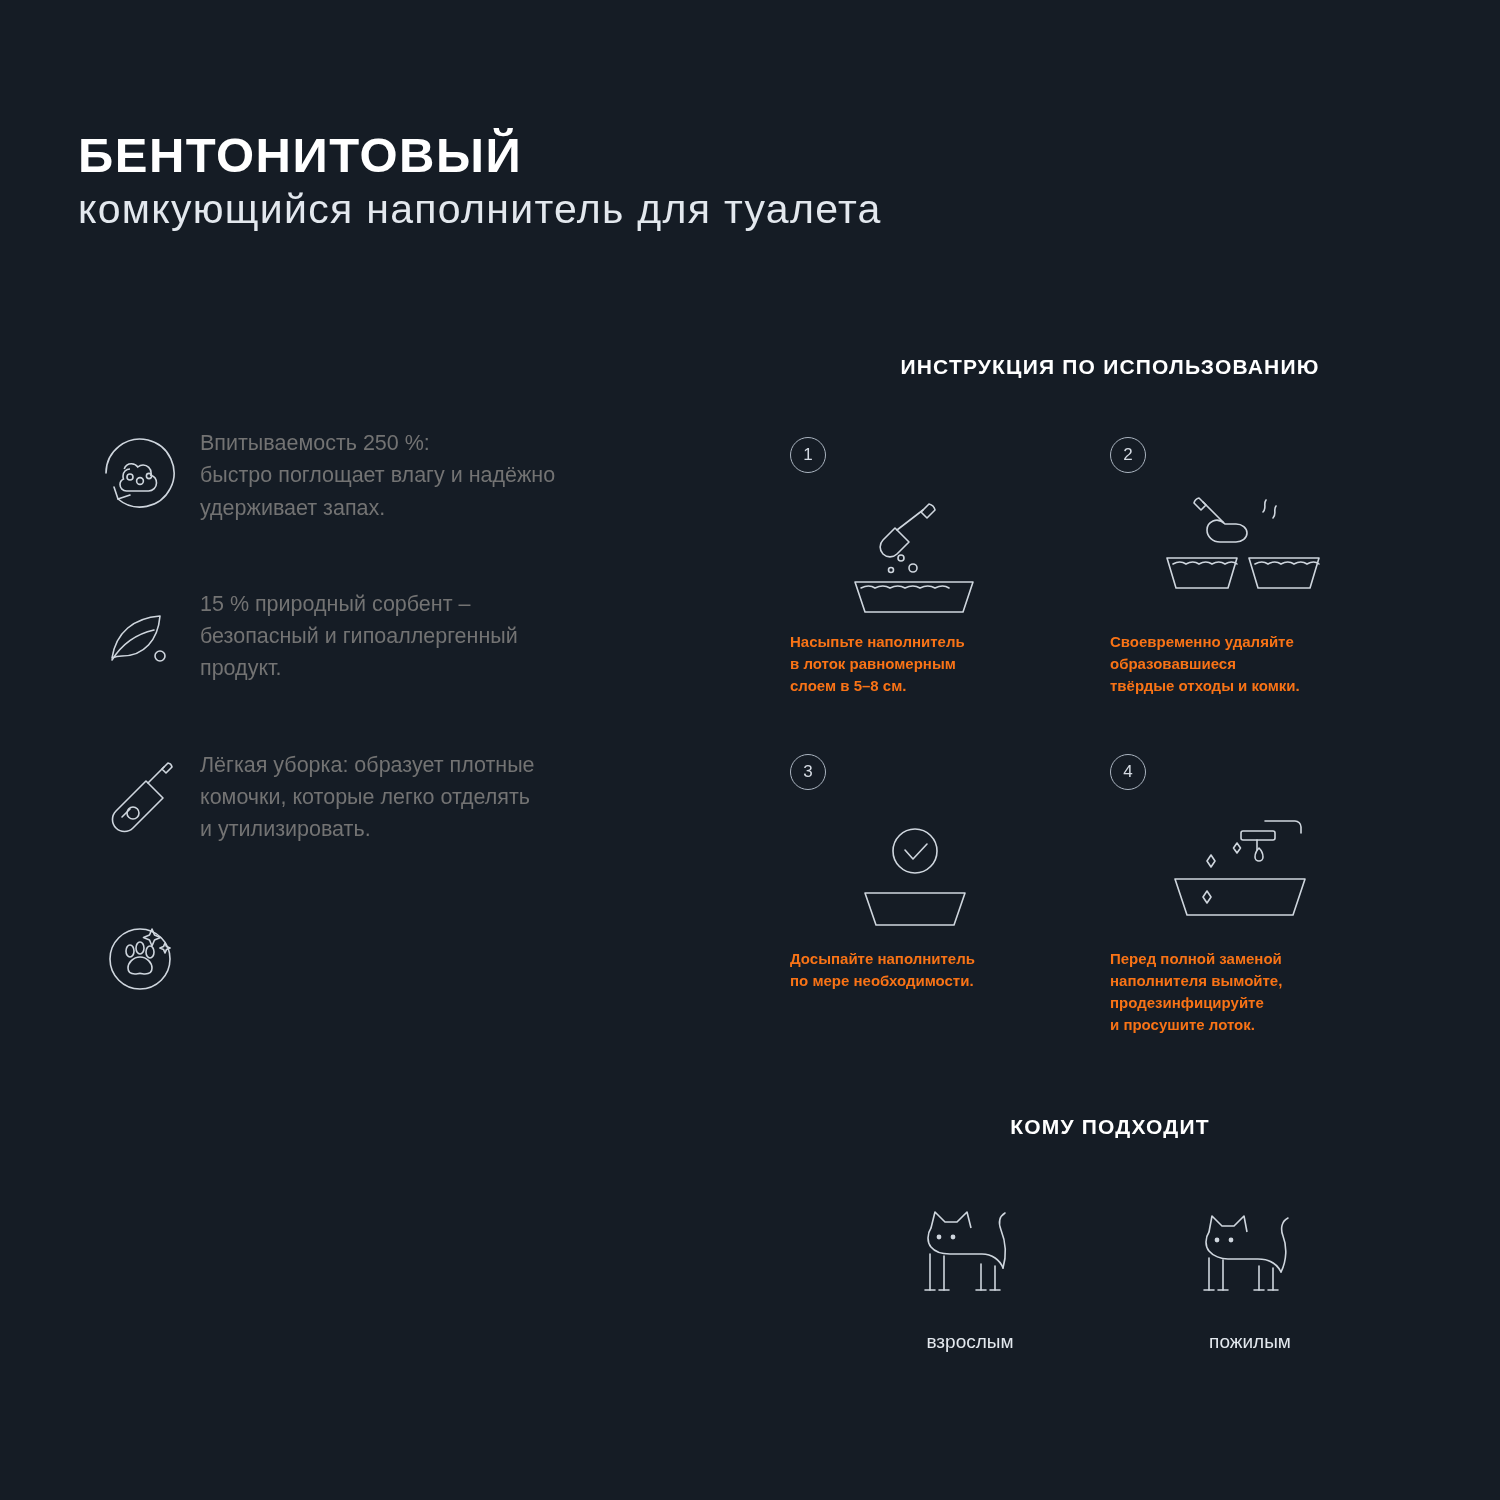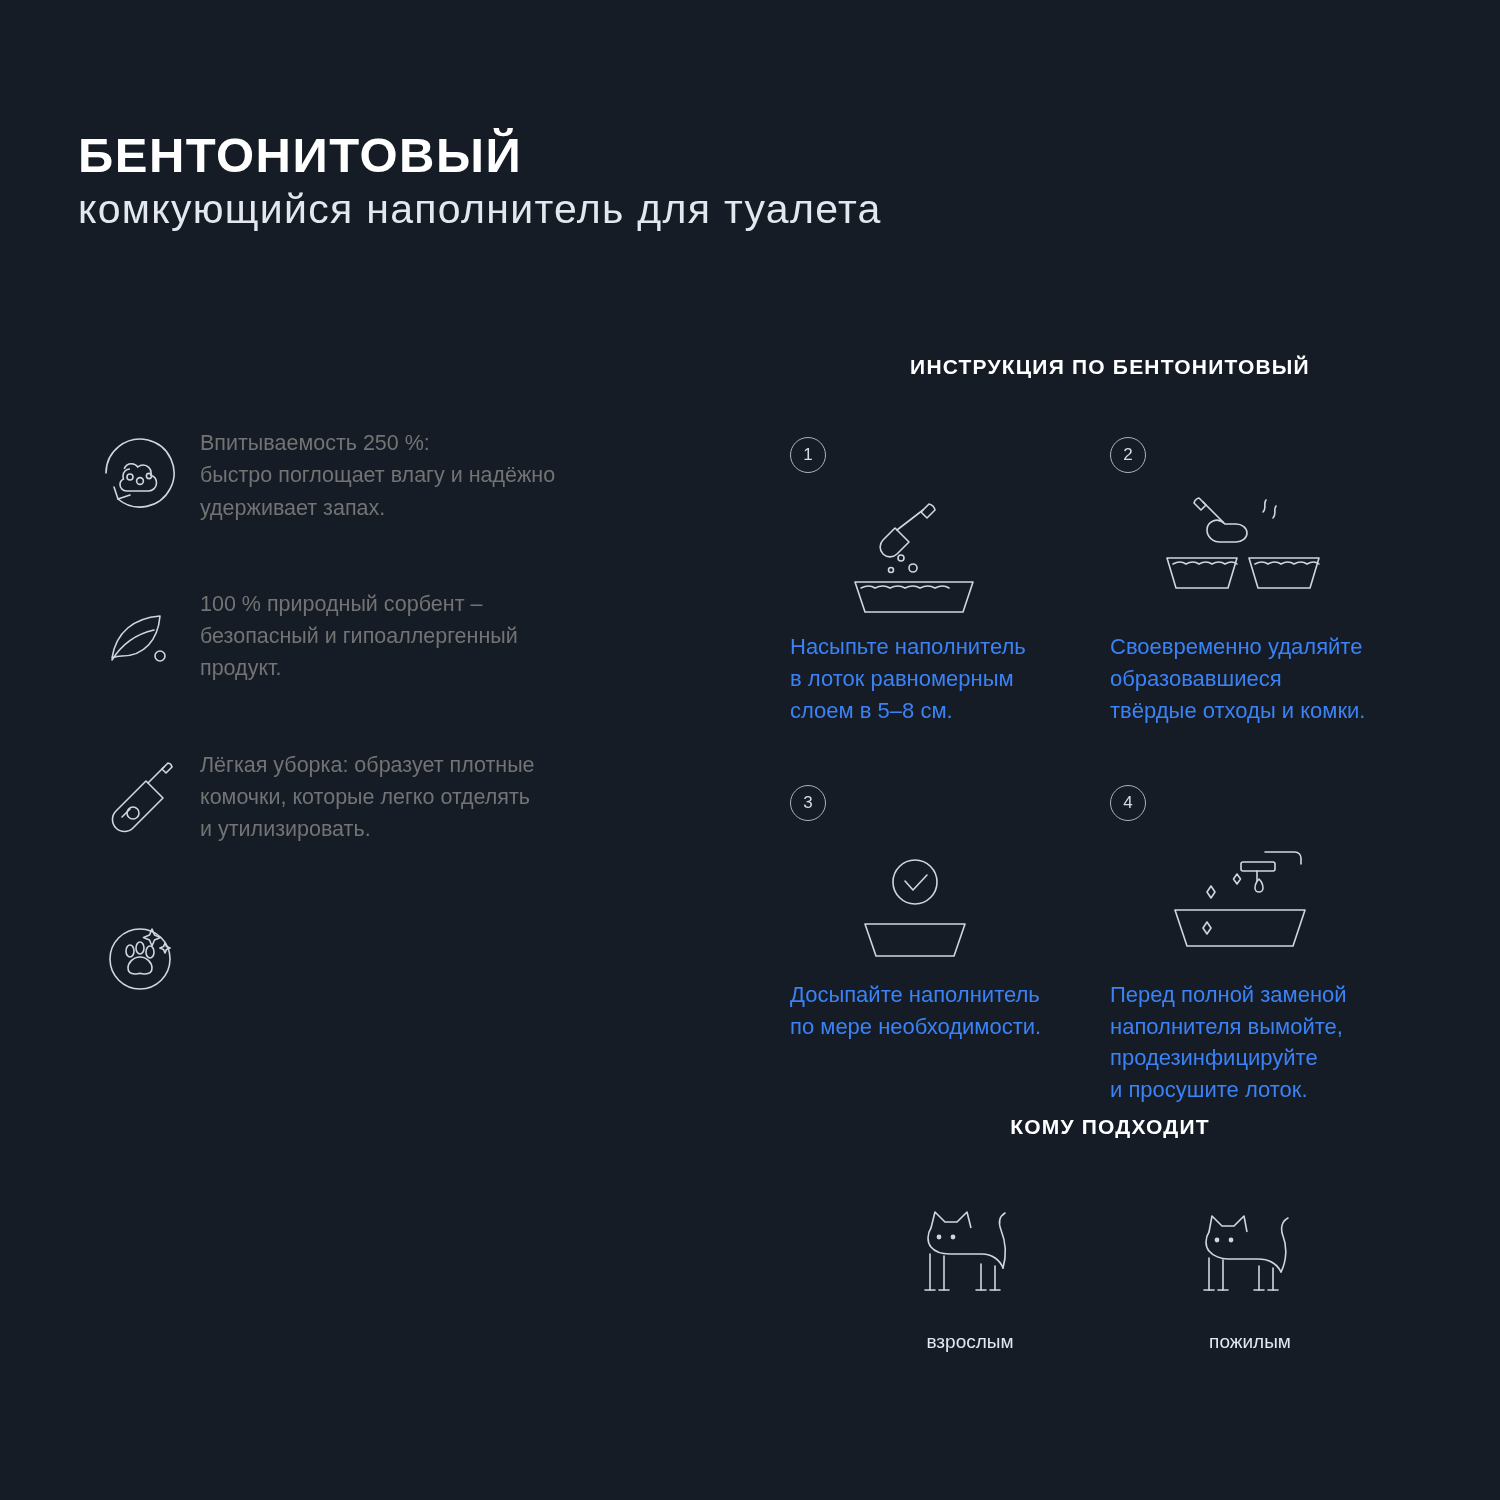--- a/index.html
+++ b/index.html
@@ -126,24 +126,24 @@
     margin-bottom: 18px;
   }
   .step-art {
     height: 140px;
     display: flex;
     align-items: center;
     justify-content: center;
     padding-right: 40px;
   }
   .step-text {
-    font-size: 22px;
+    font-size: 15px;
     line-height: 1.45;
-    font-weight: 400;
-    color: #3b82f6;
+    font-weight: 700;
+    color: #f97316;
     white-space: pre-line;
     padding-right: 20px;
   }
 
   
   .audience {
     position: absolute;
     left: 790px;
     top: 1115px;
     width: 640px;
@@ -211,21 +211,21 @@
       </div>
 
       <div class="feature">
         <div class="feature-icon">
           <svg width="96" height="96" viewBox="0 0 96 96" fill="none" stroke="#cfd6de" stroke-width="1.6">
             <path d="M20 72c4-26 22-40 48-42-2 24-16 40-38 40-4 0-7 .7-10 2z" stroke-linejoin="round"></path>
             <path d="M20 74c10-16 24-26 42-30" stroke-linecap="round"></path>
             <circle cx="68" cy="70" r="5"></circle>
           </svg>
         </div>
-        <div class="feature-text">100 % природный сорбент –
+        <div class="feature-text">15 % природный сорбент –
 безопасный и гипоаллергенный
 продукт.</div>
       </div>
 
       <div class="feature">
         <div class="feature-icon">
           <svg width="96" height="96" viewBox="0 0 96 96" fill="none" stroke="#cfd6de" stroke-width="1.6">
             <path d="M72 20L56 36" stroke-linecap="round"></path>
             <path d="M76 16a5 5 0 0 1 4 4l-6 6-4-4z" stroke-linejoin="round"></path>
             <path d="M54 34 24 64a12 12 0 0 0 0 17 12 12 0 0 0 17 0l30-30z" stroke-linejoin="round"></path>
@@ -249,21 +249,21 @@
             <path d="M62 24l2.5 6 6 2.5-6 2.5-2.5 6-2.5-6-6-2.5 6-2.5z" stroke-linejoin="round"></path>
             <path d="M75 38l1.5 3.6 3.6 1.4-3.6 1.4L75 48l-1.5-3.6-3.6-1.4 3.6-1.4z" stroke-linejoin="round"></path>
           </svg>
         </div>
       </div>
 
     </div>
   </div>
 
   <div class="right-col">
-    <h3 class="section-title">ИНСТРУКЦИЯ ПО БЕНТОНИТОВЫЙ</h3>
+    <h3 class="section-title">ИНСТРУКЦИЯ ПО ИСПОЛЬЗОВАНИЮ</h3>
 
     <div class="steps">
 
       <div class="step">
         <div class="step-num">1</div>
         <div class="step-art">
           <svg width="210" height="130" viewBox="0 0 210 130" fill="none" stroke="#cfd6de" stroke-width="1.6">
             <path d="M98 14 L72 34" stroke-linecap="round"></path>
             <path d="M104 8a8 8 0 0 1 6 6l-8 8-6-6z" stroke-linejoin="round"></path>
             <path d="M70 32 58 44a10 10 0 0 0 0 14 10 10 0 0 0 14 0l12-12z" stroke-linejoin="round"></path>

